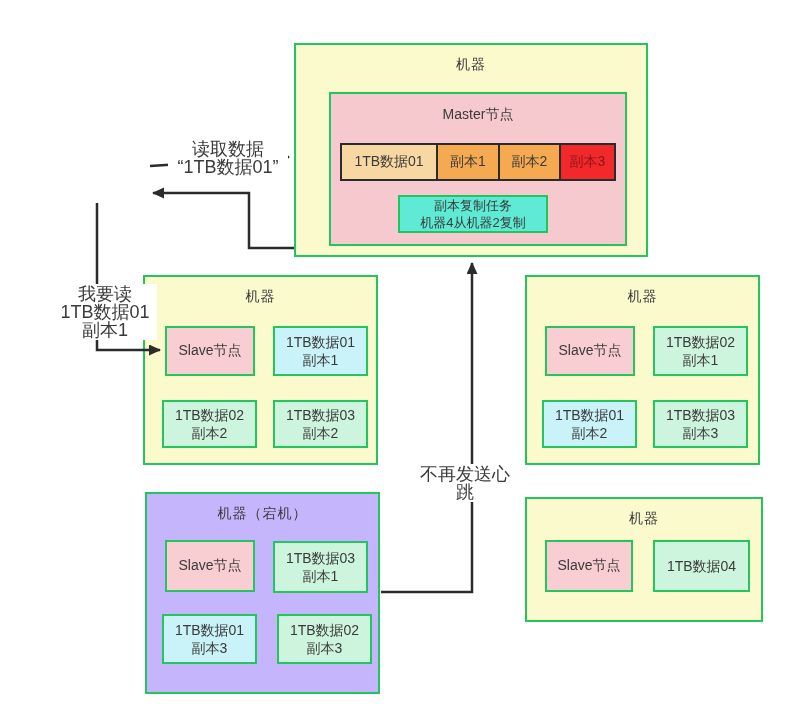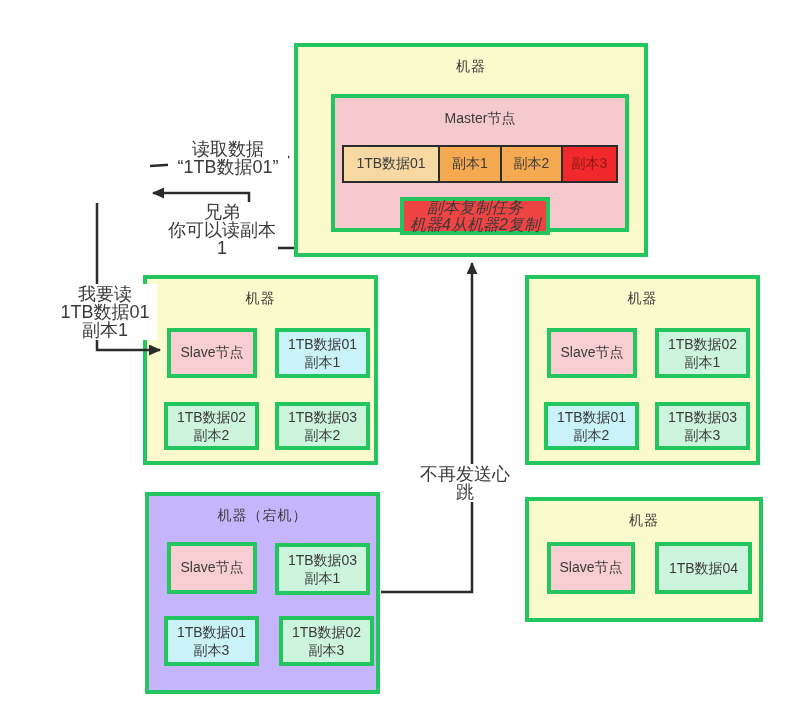--- a/index.html
+++ b/index.html
@@ -1,20 +1,20 @@
 <!DOCTYPE html>
 <html><head>
 <meta charset="utf-8">
 <style>
   html,body{margin:0;padding:0;background:#ffffff;}
   .canvas{
     position:relative;width:795px;height:727px;background:#ffffff;overflow:hidden;
     font-family:"Liberation Sans","DejaVu Sans",sans-serif;color:#3a3a3a;
   }
-  .box{position:absolute;box-sizing:border-box;border:4px solid #22c55e;z-index:2;}
+  .box{position:absolute;box-sizing:border-box;border:2px solid #22c55e;z-index:2;}
   .machine{background:#fbfacd;}
   .machine.down{background:#c4b5fd;}
   .machine-title{
     position:absolute;left:0;right:0;top:11px;text-align:center;
     font-size:14px;letter-spacing:1px;
   }
   .node{background:#f6c9ce;}
   .node-title{position:absolute;left:0;right:0;top:12px;text-align:center;font-size:14px;}
   .slave{
     background:#f8ced2;display:flex;align-items:center;justify-content:center;
@@ -33,22 +33,22 @@
   .block-row{position:absolute;display:flex;z-index:2;}
   .block{
     box-sizing:border-box;border:2px solid #2b2b2b;height:38px;
     display:flex;align-items:center;justify-content:center;font-size:14px;
   }
   .block + .block{margin-left:-2px;}
   .block[data-color="peach"]{background:#f8d8a2;}
   .block[data-color="orange"]{background:#f5a951;}
   .block[data-color="red"]{background:#f1292b;color:#8c161a;}
   .task{
-    background:#ef4444;display:flex;flex-direction:column;align-items:center;
-    justify-content:center;font-size:16px;line-height:17px;text-align:center;font-style:italic;
+    background:#5eead4;display:flex;flex-direction:column;align-items:center;
+    justify-content:center;font-size:13px;line-height:17px;text-align:center;
   }
   .connectors{position:absolute;left:0;top:0;z-index:4;pointer-events:none;}
   .conn{fill:none;stroke:#2b2b2b;stroke-width:2.5;}
   .edge-label{
     position:absolute;z-index:5;background:#ffffff;text-align:center;
     font-size:18px;line-height:18px;padding:1px 2px;
   }
   .watermark{
     position:absolute;right:8px;bottom:10px;z-index:5;
     font-family:"DejaVu Serif","Liberation Serif",serif;
@@ -68,21 +68,21 @@
     </defs>
     <path class="conn" d="M150,166 L289,157" marker-end="url(#arw)"></path>
     <path class="conn" d="M294,248 L249,248 L249,193 L153,193" marker-end="url(#arw)"></path>
     <path class="conn" d="M97,203 L97,350 L160,350" marker-end="url(#arw)"></path>
     <path class="conn" d="M381,592 L472,592 L472,263" marker-end="url(#arw)"></path>
   </svg>
 
 
   <div class="box machine" style="left:294px;top:43px;width:354px;height:214px">
     <div class="machine-title">机器</div>
-    <div class="box node" style="left:33px;top:47px;width:298px;height:138px">
+    <div class="box node" style="left:33px;top:47px;width:298px;height:154px">
       <div class="node-title">Master节点</div>
     </div>
     <div class="block-row" style="left:44px;top:98px">
       <div class="block" style="width:98px" data-color="peach">
         <span>1TB数据01</span>
       </div>
       <div class="block" style="width:64px" data-color="orange">
         <span>副本1</span>
       </div>
       <div class="block" style="width:63px" data-color="orange">
@@ -163,24 +163,20 @@
     <div class="box cell" style="left:126px;top:41px;width:97px;height:52px" data-color="mint">
       <span>1TB数据04</span>
     </div>
   </div>
 
   <div class="edge-label" style="left:168px;top:139px;width:116px">
     <div>读取数据</div>
     <div>“1TB数据01”</div>
   </div>
 
-  <div class="edge-label" style="left:166px;top:202px;width:108px">
-    <div>兄弟</div>
-    <div>你可以读副本1</div>
-  </div>
 
   <div class="edge-label" style="left:53px;top:284px;width:100px">
     <div>我要读</div>
     <div>1TB数据01</div>
     <div>副本1</div>
   </div>
 
   <div class="edge-label" style="left:416px;top:464px;width:94px">
     <div>不再发送心跳</div>
   </div>

